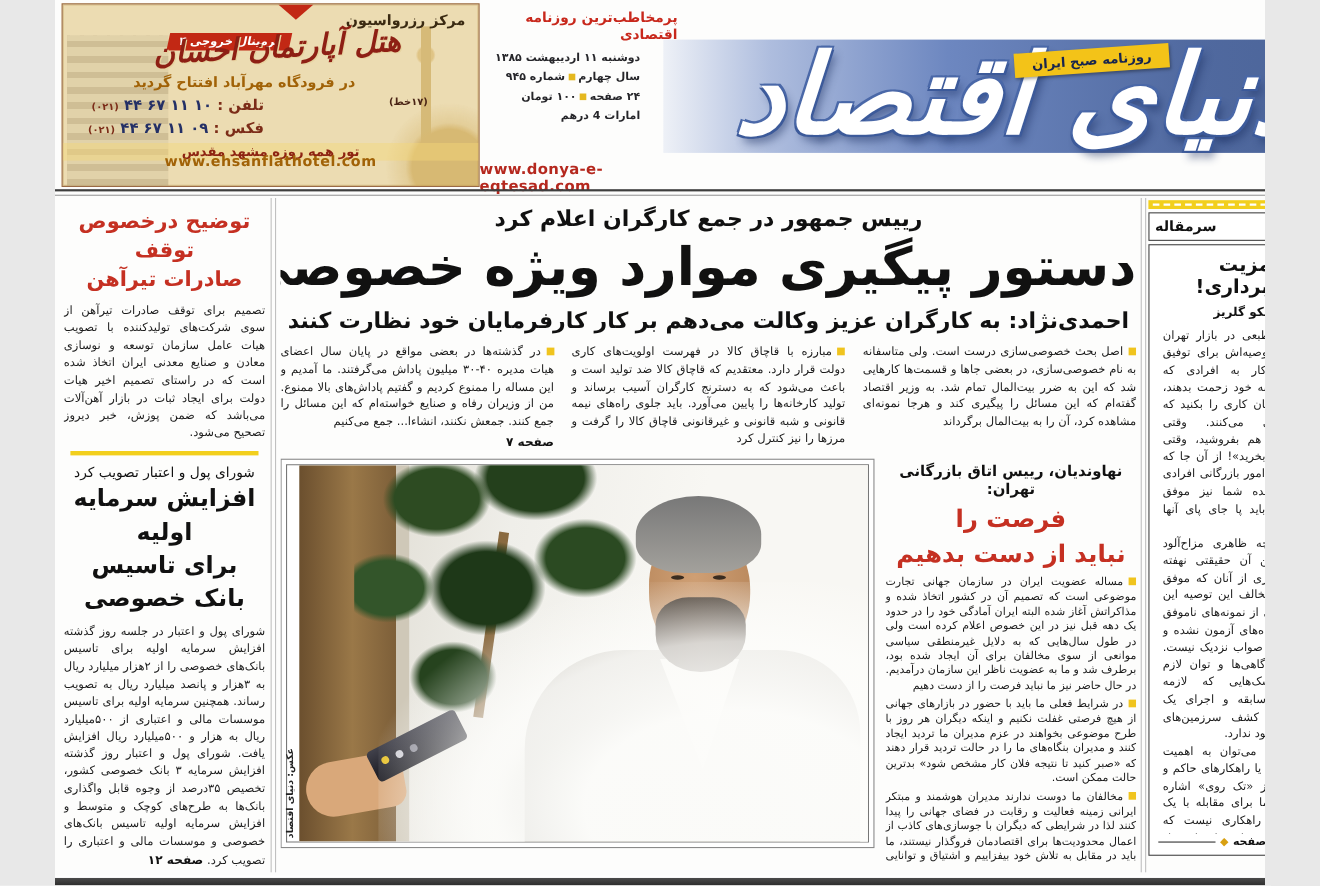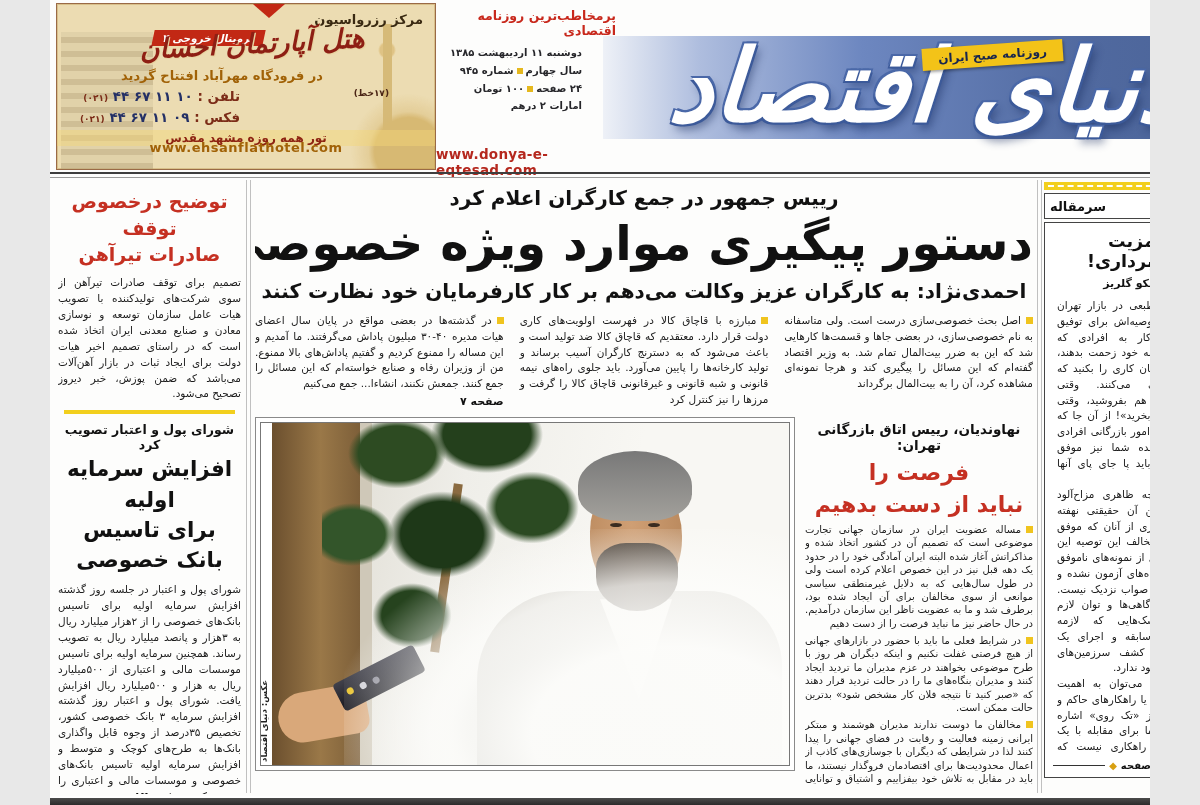--- a/index.html
+++ b/index.html
@@ -63,21 +63,21 @@
   
   .vsep{position:absolute;top:180px;height:613px;width:3px;border-left:1px solid #c0c0c0;border-right:1px solid #c0c0c0;}
   .vsep1{left:196px;} .vsep2{left:987px;}
   .bottom-bar{position:absolute;left:0;bottom:0;width:1200px;height:7px;background:linear-gradient(#4c4c4c,#2c2c2c);border-top:2px solid #fff;}
 
   
   .col-left{position:absolute;left:8px;top:182px;width:183px;height:612px;overflow:hidden;direction:rtl;}
   .lft-title1{font-size:19px;font-weight:bold;color:#c53022;text-align:center;line-height:1.4;margin-top:6px;cursor:pointer;}
   .lft-body{font-size:10.5px;line-height:1.52;text-align:justify;text-align-last:right;color:#1c1c1c;margin-top:7px;}
   .yrule{height:4px;background:#f2cf1d;margin:8px 6px;}
-  .lft-kicker{font-size:12.5px;font-weight:bold;text-align:center;margin-top:4px;}
+  .lft-kicker{font-size:12.5px;font-weight:normal;text-align:center;margin-top:4px;}
   .lft-title2{font-size:21.5px;font-weight:bold;text-align:center;line-height:1.4;margin-top:2px;cursor:pointer;}
   .pageref{font-weight:bold;font-size:11px;color:#111;}
 
   
   .col-mid{position:absolute;left:205px;top:180px;width:778px;height:614px;overflow:hidden;}
   .kicker-main{text-align:center;font-size:20px;font-weight:bold;margin-top:6px;direction:rtl;}
   .headline{text-align:center;font-size:48px;font-weight:bold;direction:rtl;white-space:nowrap;
       line-height:1.4;margin-top:0;letter-spacing:-1px;cursor:pointer;}
   .subhead{text-align:center;font-size:20px;font-weight:bold;direction:rtl;margin-top:2px;}
   .lead-cols{display:flex;direction:rtl;gap:16px;margin-top:10px;height:96px;overflow:hidden;}
@@ -183,21 +183,21 @@
 
   <div class="mast-slogan rtl">پرمخاطب‌ترین روزنامه اقتصادی</div>
   <div class="mast-dates rtl">
     <div>دوشنبه ۱۱ اردیبهشت ۱۳۸۵</div>
     <div>
       <span>سال چهارم</span><span class="ysq"></span><span>شماره ۹۴۵</span>
     </div>
     <div>
       <span>۲۴ صفحه</span><span class="ysq"></span><span>۱۰۰ تومان</span>
     </div>
-    <div>امارات ۲ درهم</div>
+    <div>امارات 4 درهم</div>
   </div>
   <div class="mast-url">www.donya-e-eqtesad.com</div>
 
   <div class="logo-band"></div>
   <div class="logo-text">دنیای اقتصاد</div>
   <div class="logo-badge rtl">روزنامه صبح ایران</div>
   <div class="header-rule"></div>
 
   <div class="vsep vsep1"></div>
   <div class="vsep vsep2"></div>

